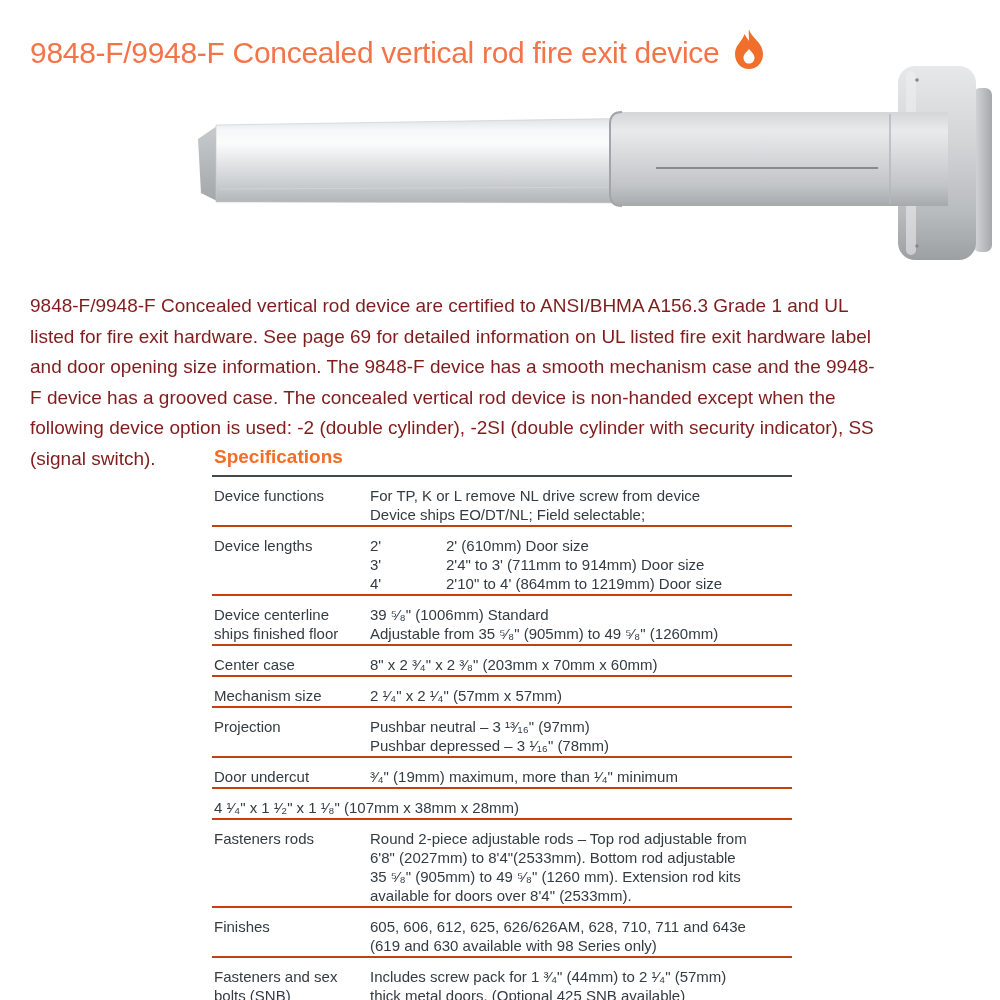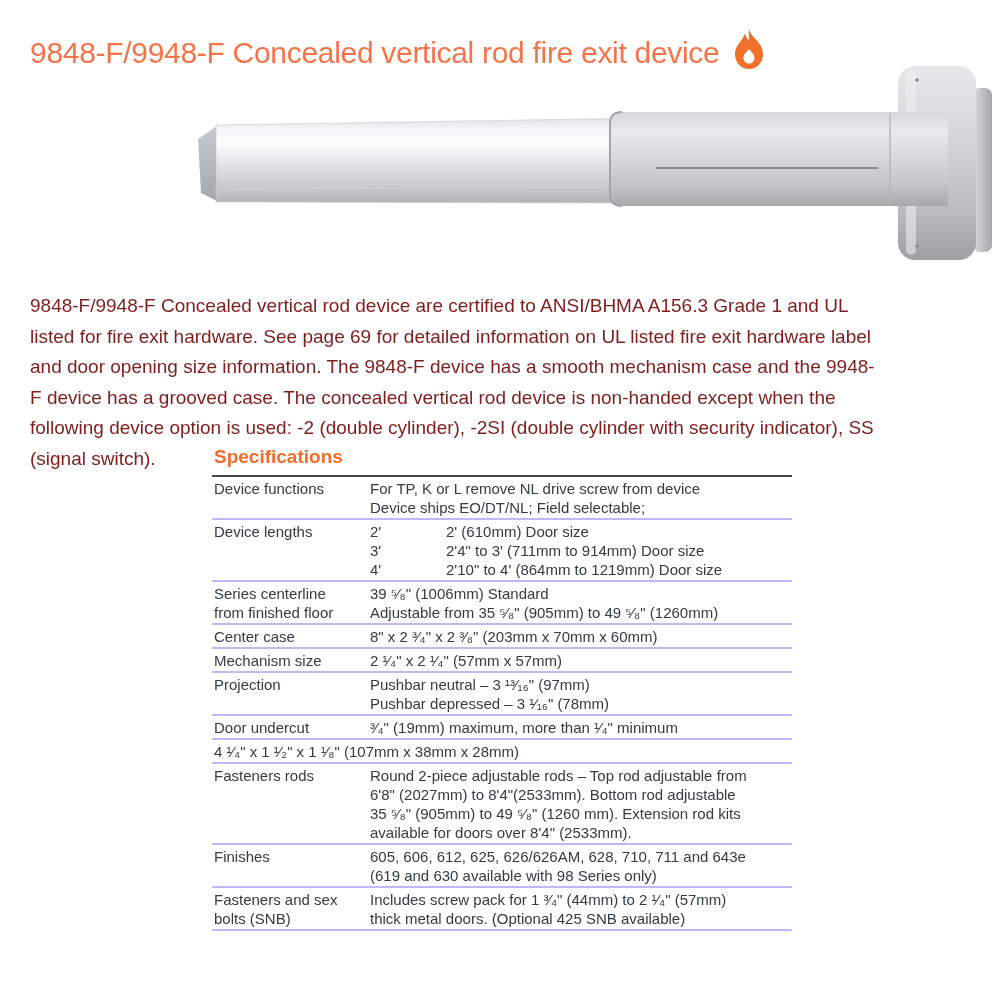--- a/index.html
+++ b/index.html
@@ -27,22 +27,22 @@
   }
 
   
   .specs{position:absolute;left:212px;top:446px;width:580px;}
   .specs-heading{
     font-size:19px;font-weight:700;color:#f26d28;
     margin:0 0 7px 2px;
   }
   .spec-table{border-top:2px solid #43484e;}
   .spec-row{
-    display:flex;border-bottom:2px solid #c4b5fd;
-    padding:2px 0 1px 2px;
+    display:flex;border-bottom:2px solid #c2410c;
+    padding:9px 0 1px 2px;
   }
   .spec-label{
     flex:none;width:140px;padding-right:16px;
     font-size:15px;line-height:19px;color:#333b43;
   }
   .spec-value{flex:1;font-size:15px;line-height:19px;color:#333b43;}
   .spec-line{white-space:nowrap;}
   .spec-size{display:inline-block;width:76px;}
 </style>
 </head>
@@ -125,21 +125,21 @@
       </div>
       <div class="spec-row">
         <div class="spec-label">Device lengths</div>
         <div class="spec-value">
           <div class="spec-line"><span class="spec-size">2'</span><span class="spec-desc">2' (610mm) Door size</span></div>
           <div class="spec-line"><span class="spec-size">3'</span><span class="spec-desc">2'4" to 3' (711mm to 914mm) Door size</span></div>
           <div class="spec-line"><span class="spec-size">4'</span><span class="spec-desc">2'10" to 4' (864mm to 1219mm) Door size</span></div>
         </div>
       </div>
       <div class="spec-row">
-        <div class="spec-label">Series centerline from finished floor</div>
+        <div class="spec-label">Device centerline ships finished floor</div>
         <div class="spec-value">
           <div class="spec-line">39 ⁵⁄₈" (1006mm) Standard</div>
           <div class="spec-line">Adjustable from 35 ⁵⁄₈" (905mm) to 49 ⁵⁄₈" (1260mm)</div>
         </div>
       </div>
       <div class="spec-row">
         <div class="spec-label">Center case</div>
         <div class="spec-value">
           <div class="spec-line">8" x 2 ³⁄₄" x 2 ³⁄₈" (203mm x 70mm x 60mm)</div>
         </div>

